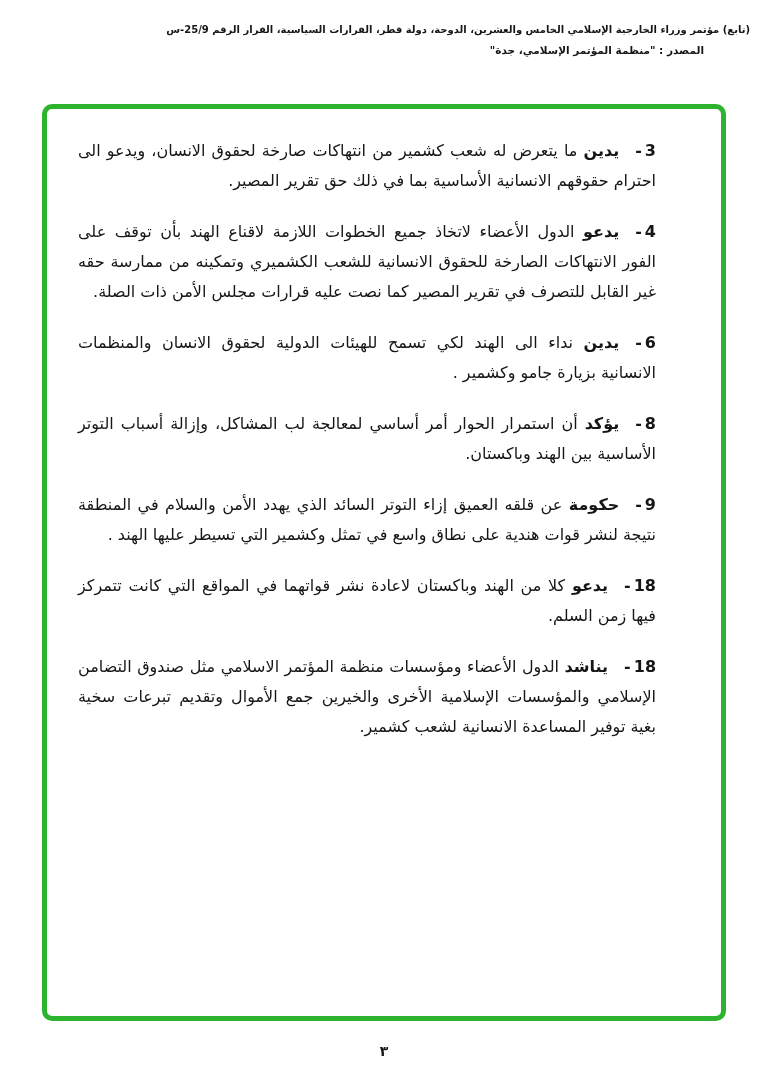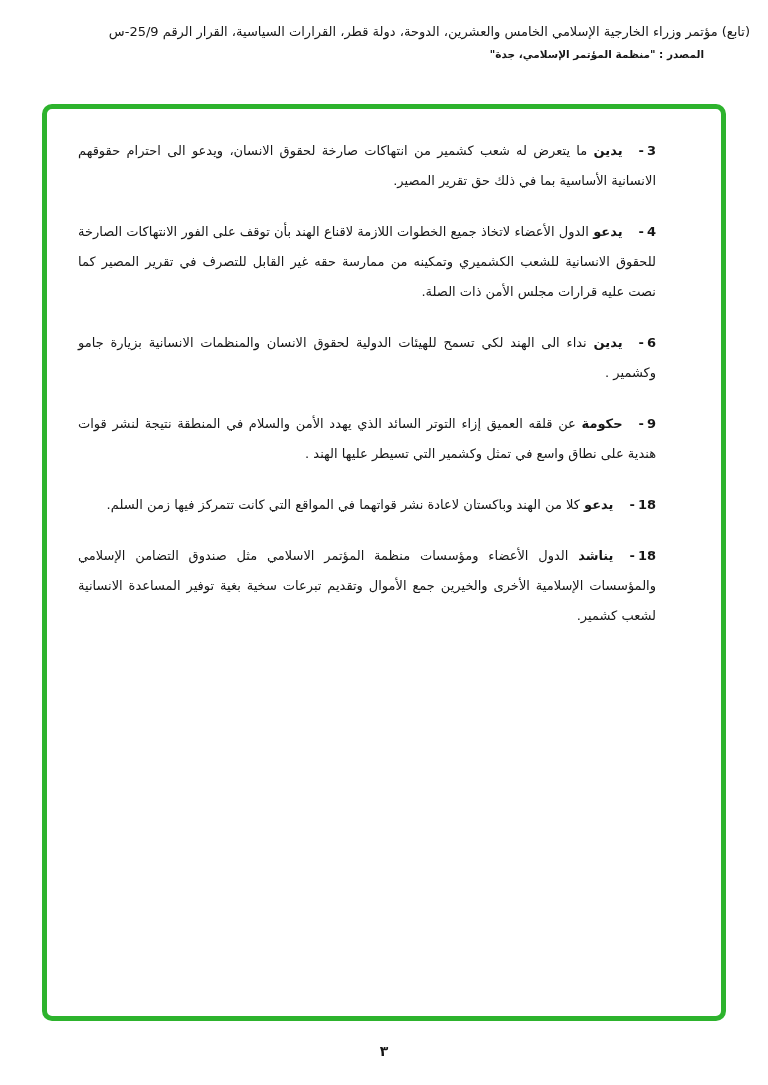--- a/index.html
+++ b/index.html
@@ -17,22 +17,22 @@
   }
   .doc-header {
     position: absolute;
     top: 24px;
     right: 18px;
     left: 40px;
     direction: rtl;
     text-align: right;
   }
   .doc-header .line1 {
-    font-size: 13px;
-    font-weight: normal;
+    font-size: 10px;
+    font-weight: bold;
     text-align: right;
   }
   .doc-header .line2 {
     font-size: 10.5px;
     font-weight: bold;
     margin-top: 9px;
     margin-left: 0;
     margin-right: 46px;
   }
   .frame {
@@ -47,21 +47,21 @@
   }
   .content {
     position: absolute;
     top: 136px;
     left: 76px;
     width: 580px;
     direction: rtl;
   }
   .item {
     margin: 0 0 21px 2px;
-    font-size: 13px;
+    font-size: 16px;
     line-height: 30px;
     text-align: justify;
     text-justify: inter-word;
   }
   .item .num {
     font-weight: bold;
     display: inline-block;
     direction: ltr;
   }
   .item .dash {
@@ -94,20 +94,21 @@
 
 <main class="content" id="resolution-list">
   <p class="item"><span class="num">3</span><span class="dash">-</span><span class="lead">يدين</span> <span>ما يتعرض له شعب كشمير من انتهاكات صارخة لحقوق الانسان، ويدعو الى احترام حقوقهم الانسانية الأساسية بما في ذلك حق تقرير المصير.</span></p>
 
   <p class="item"><span class="num">4</span><span class="dash">-</span><span class="lead">يدعو</span> <span>الدول الأعضاء لاتخاذ جميع الخطوات اللازمة لاقناع الهند بأن توقف على الفور الانتهاكات الصارخة للحقوق الانسانية للشعب الكشميري وتمكينه من ممارسة حقه غير القابل للتصرف في تقرير المصير كما نصت عليه قرارات مجلس الأمن ذات الصلة.</span></p>
 
 
   <p class="item"><span class="num">6</span><span class="dash">-</span><span class="lead">يدين</span> <span>نداء الى الهند لكي تسمح للهيئات الدولية لحقوق الانسان والمنظمات الانسانية بزيارة جامو وكشمير .</span></p>
 
 
+  <p class="item"><span class="num">8</span><span class="dash">-</span><span class="lead">يؤكد</span> <span>أن استمرار الحوار أمر أساسي لمعالجة لب المشاكل، وإزالة أسباب التوتر الأساسية بين الهند وباكستان.</span></p>
 
   <p class="item"><span class="num">9</span><span class="dash">-</span><span class="lead">حكومة</span> <span>عن قلقه العميق إزاء التوتر السائد الذي يهدد الأمن والسلام في المنطقة نتيجة لنشر قوات هندية على نطاق واسع في تمثل وكشمير التي تسيطر عليها الهند .</span></p>
 
   <p class="item"><span class="num">18</span><span class="dash">-</span><span class="lead">يدعو</span> <span>كلا من الهند وباكستان لاعادة نشر قواتهما في المواقع التي كانت تتمركز فيها زمن السلم.</span></p>
 
   <p class="item"><span class="num">18</span><span class="dash">-</span><span class="lead">يناشد</span> <span>الدول الأعضاء ومؤسسات منظمة المؤتمر الاسلامي مثل صندوق التضامن الإسلامي والمؤسسات الإسلامية الأخرى والخيرين جمع الأموال وتقديم تبرعات سخية بغية توفير المساعدة الانسانية لشعب كشمير.</span></p>
 </main>
 
 <div class="page-number">٣</div>
 

